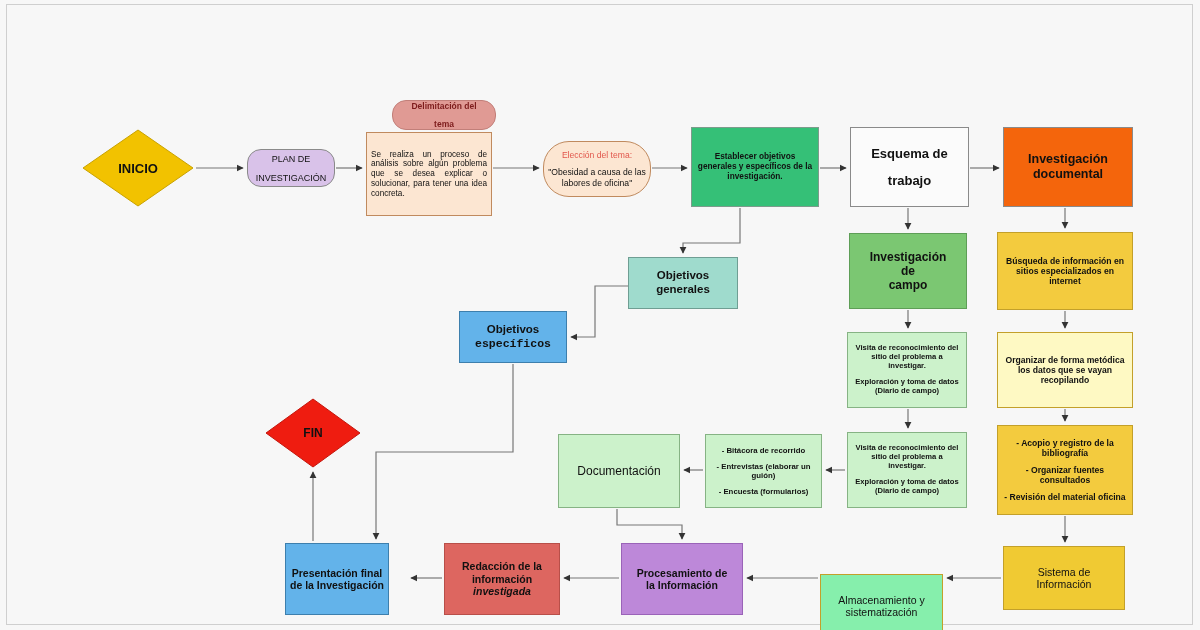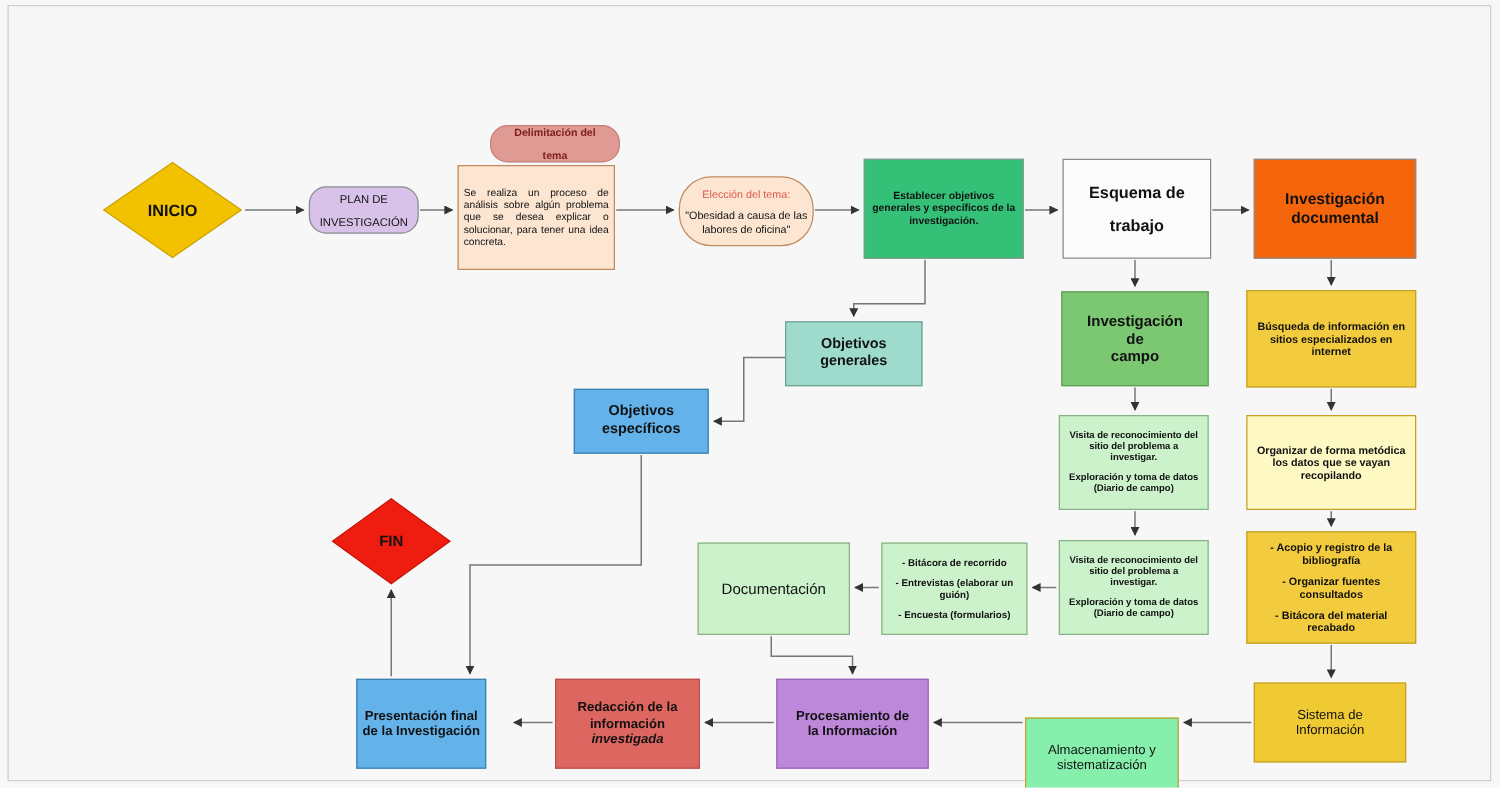--- a/index.html
+++ b/index.html
@@ -134,21 +134,21 @@
       </div>
       <div class="node" style="left: 628px; top: 257px; width: 110px; height: 52px; background: rgb(159, 219, 205); border-color: rgb(111, 158, 147); color: rgb(17, 17, 17); font-size: 11.5px; font-weight: bold;">
         <div class="inner">
           <p style="margin-top: 0px;">Objetivos</p>
           <p style="margin-top: 0px;">generales</p>
         </div>
       </div>
       <div class="node" style="left: 459px; top: 311px; width: 108px; height: 52px; background: rgb(99, 179, 234); border-color: rgb(61, 127, 173); color: rgb(17, 17, 17); font-size: 11.5px; font-weight: bold;">
         <div class="inner">
           <p style="margin-top: 0px;">Objetivos</p>
-          <p style="margin-top: 0px;">específicos</p>
+          <p style="margin-top: 0px; font-family: Liberation Mono, monospace;">específicos</p>
         </div>
       </div>
       <div class="node" style="left: 849px; top: 233px; width: 118px; height: 76px; background: rgb(123, 199, 114); border-color: rgb(94, 158, 87); color: rgb(17, 17, 17); font-size: 12px; font-weight: bold;">
         <div class="inner">
           <p style="margin-top: 0px;">Investigación</p>
           <p style="margin-top: 0px;">de</p>
           <p style="margin-top: 0px;">campo</p>
         </div>
       </div>
       <div class="node" style="left: 997px; top: 232px; width: 136px; height: 78px; background: rgb(243, 203, 62); border-color: rgb(195, 160, 42); color: rgb(17, 17, 17); font-size: 8.6px; font-weight: bold;">
@@ -170,21 +170,21 @@
       <div class="node" style="left: 847px; top: 432px; width: 120px; height: 76px; background: rgb(204, 242, 203); border-color: rgb(134, 179, 132); color: rgb(17, 17, 17); font-size: 7.6px; font-weight: bold;">
         <div class="inner">
           <p>Visita de reconocimiento del sitio del problema a investigar.</p>
           <p>Exploración y toma de datos (Diario de campo)</p>
         </div>
       </div>
       <div class="node" style="left: 997px; top: 425px; width: 136px; height: 90px; background: rgb(243, 203, 62); border-color: rgb(195, 160, 42); color: rgb(17, 17, 17); font-size: 8.6px; font-weight: bold;">
         <div class="inner">
           <p>- Acopio y registro de la bibliografía</p>
           <p>- Organizar fuentes consultados</p>
-          <p>- Bitácora del material recabado</p>
+          <p>- Revisión del material oficina</p>
         </div>
       </div>
       <div class="diamond" style="left: 265px; top: 398px; width: 96px; height: 70px;">
         <svg width="96" height="70" viewBox="0 0 96 70" style="position: absolute; left: 0px; top: 0px;">
           <polygon points="48,1 95,35 48,69 1,35" fill="#ef1c10" stroke="#c4160c" stroke-width="1"></polygon>
         </svg>
         <span class="dlabel" style="font-size: 12px; font-weight: bold; color: rgb(17, 17, 17);">FIN</span>
       </div>
       <div class="node" style="left: 558px; top: 434px; width: 122px; height: 74px; background: rgb(204, 242, 203); border-color: rgb(134, 179, 132); color: rgb(17, 17, 17); font-size: 12px; font-weight: normal;">
         <div class="inner">

